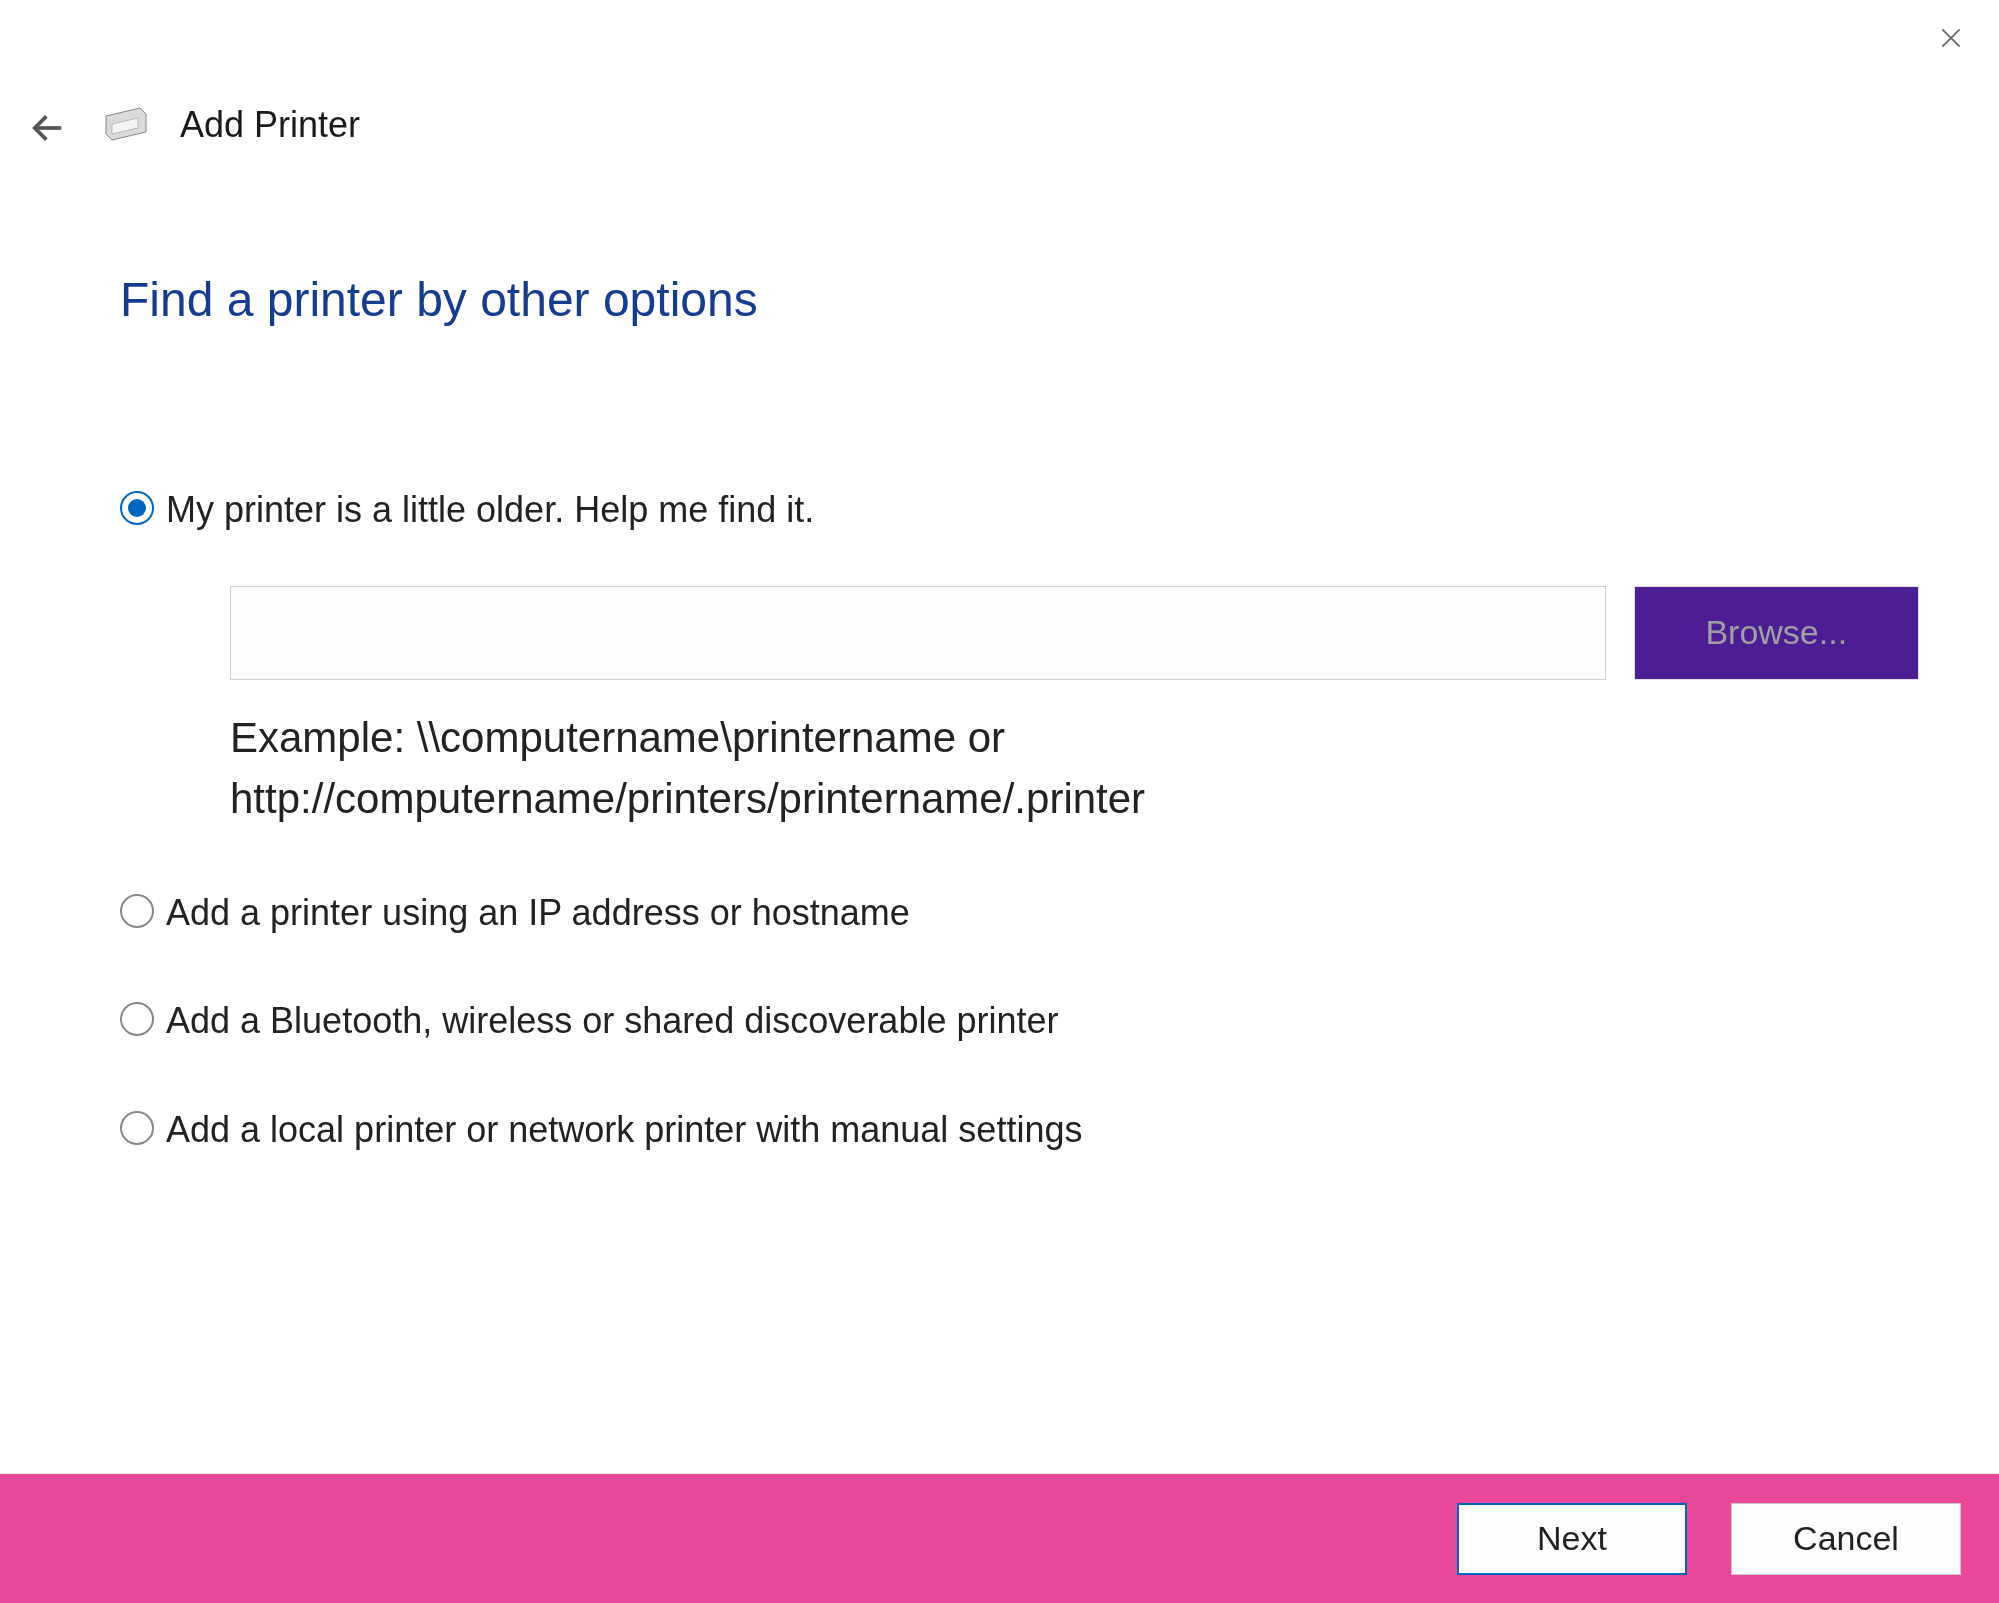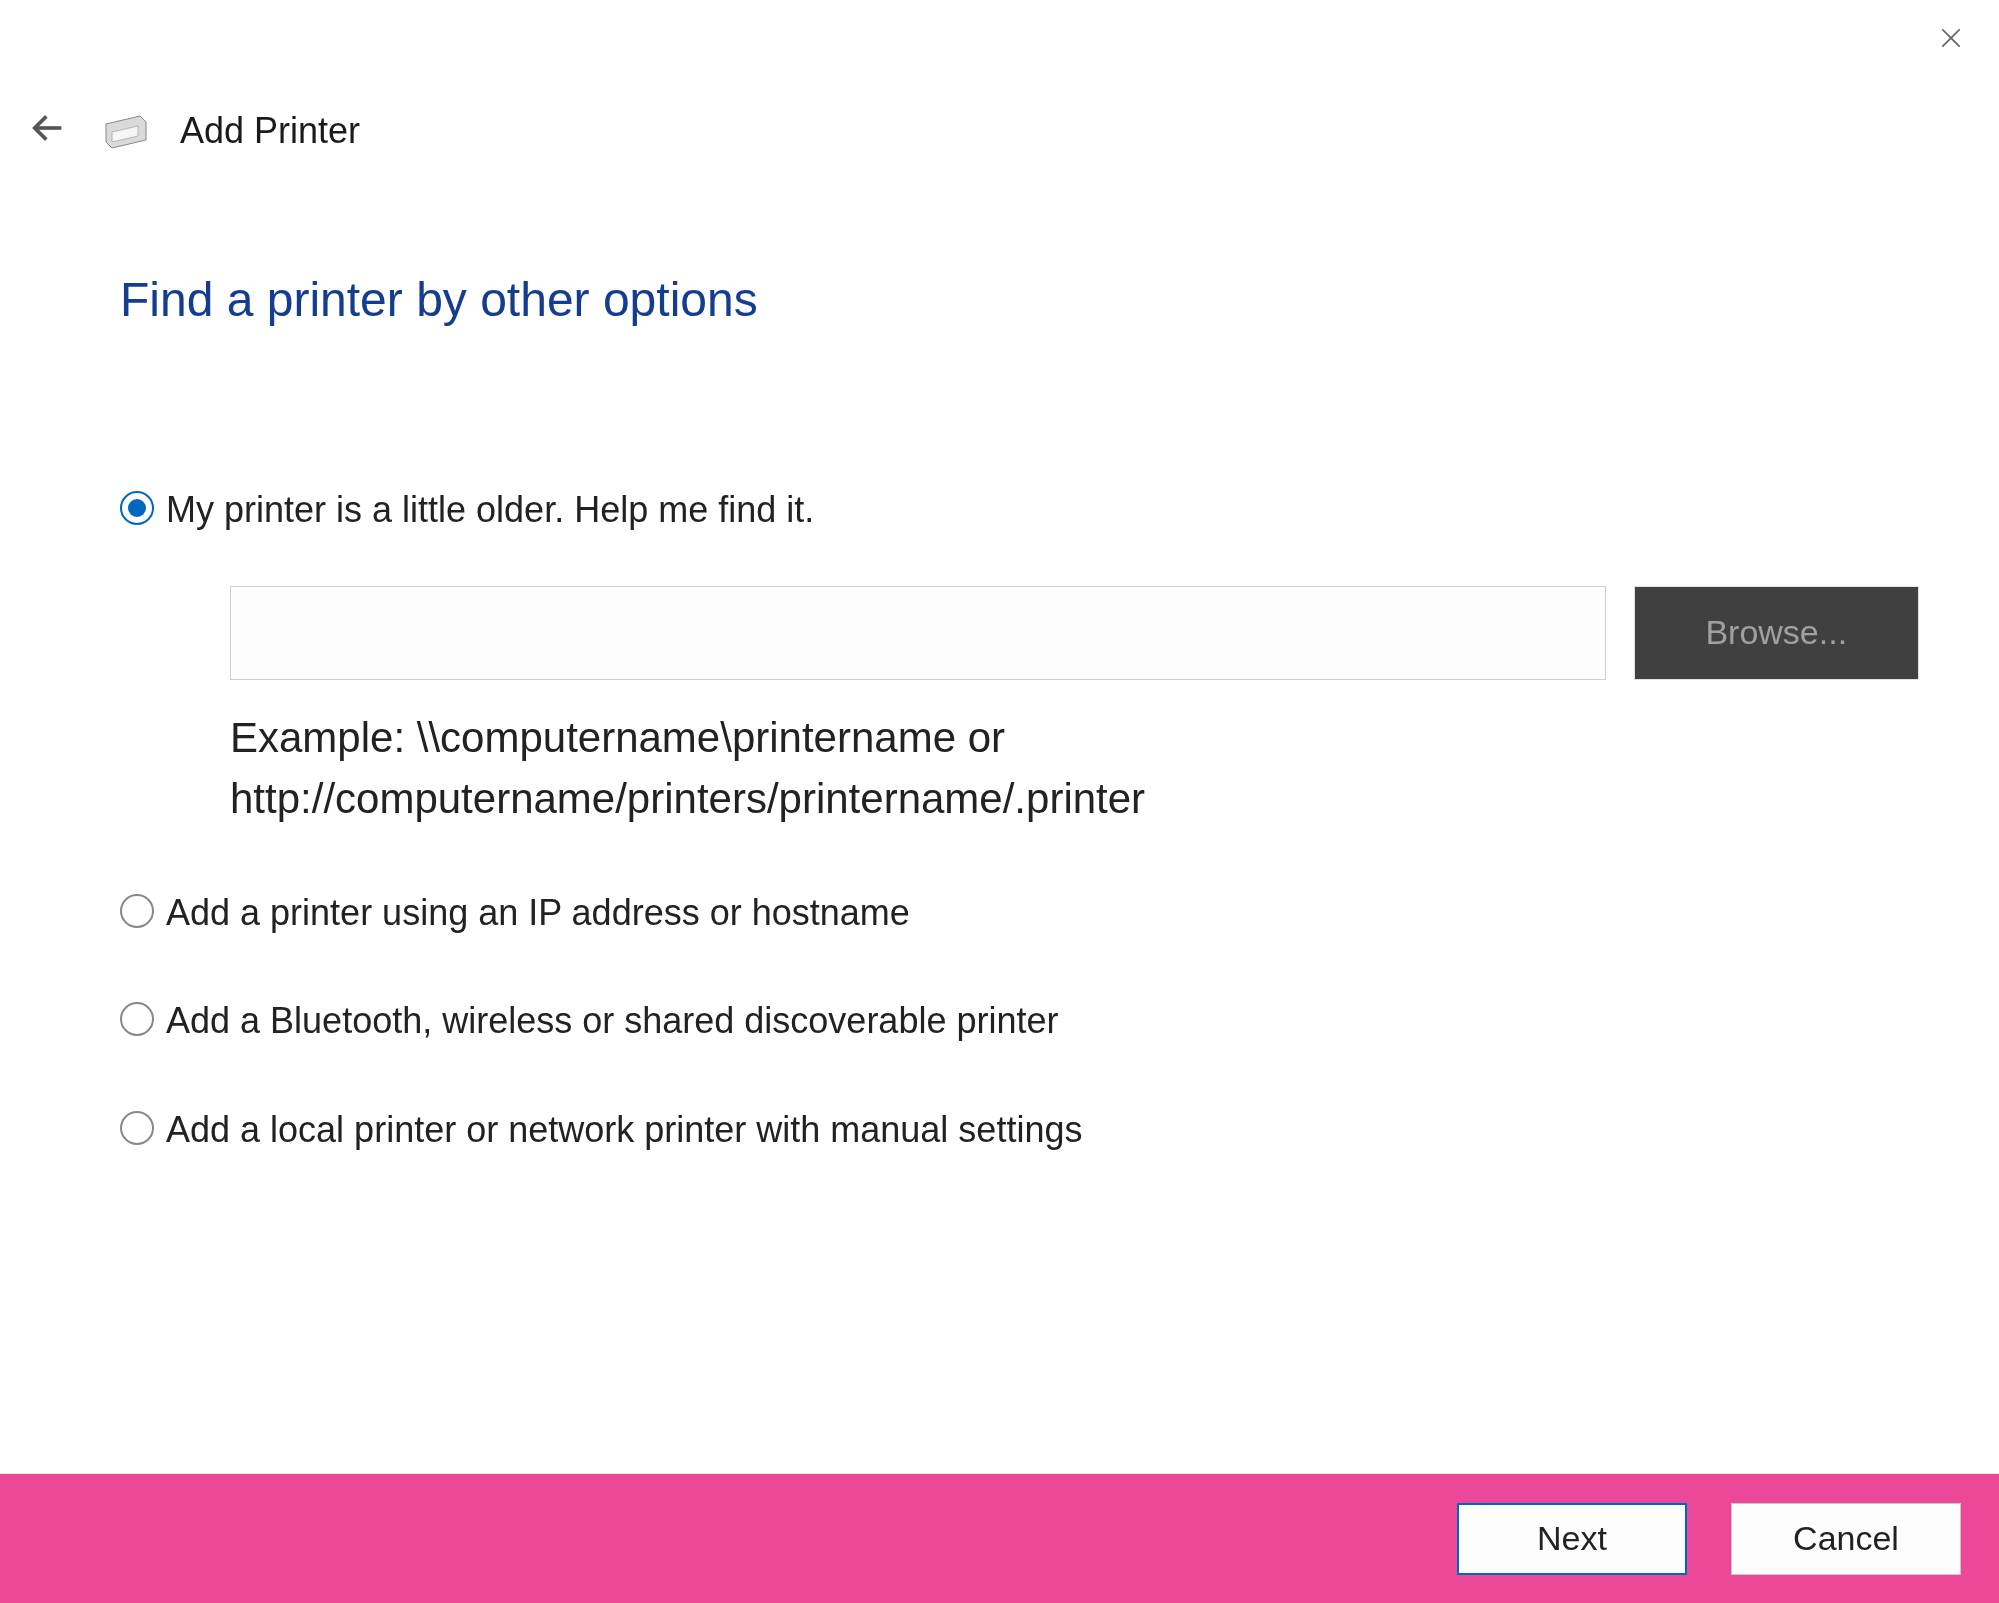--- a/index.html
+++ b/index.html
@@ -22,21 +22,21 @@
     width: 40px; height: 40px;
     display: flex; align-items: center; justify-content: center;
     color: #666;
     cursor: pointer;
   }
   .close-btn svg { width: 26px; height: 26px; stroke: #666; stroke-width: 1.6; }
 
   .header-row {
     position: absolute;
     top: 104px; left: 24px;
-    display: flex; align-items: flex-end; gap: 28px;
+    display: flex; align-items: flex-start; gap: 28px;
   }
   .back-btn {
     width: 48px; height: 48px;
     display: flex; align-items: center; justify-content: center;
     color: #555; cursor: pointer;
   }
   .back-btn svg { width: 40px; height: 40px; stroke: #555; stroke-width: 2.2; fill: none; }
 
   .printer-ico {
     width: 52px; height: 40px;
@@ -107,21 +107,21 @@
     border: 1px solid #cfcfcf;
     background: #fff;
     font-size: 32px;
     padding: 0 16px;
     color: #999;
   }
   .shared-input:disabled { background: #fdfdfd; color: #aaa; }
   .browse-btn {
     width: 290px; height: 94px;
     border: 1px solid #e2e2e2;
-    background: #404040;
+    background: #4c1d95;
     font-size: 34px;
     color: #a0a0a0;
     cursor: default;
   }
   .example-text {
     font-size: 42px;
     color: #222;
     line-height: 1.45;
     max-width: 1400px;
     white-space: pre-line;

